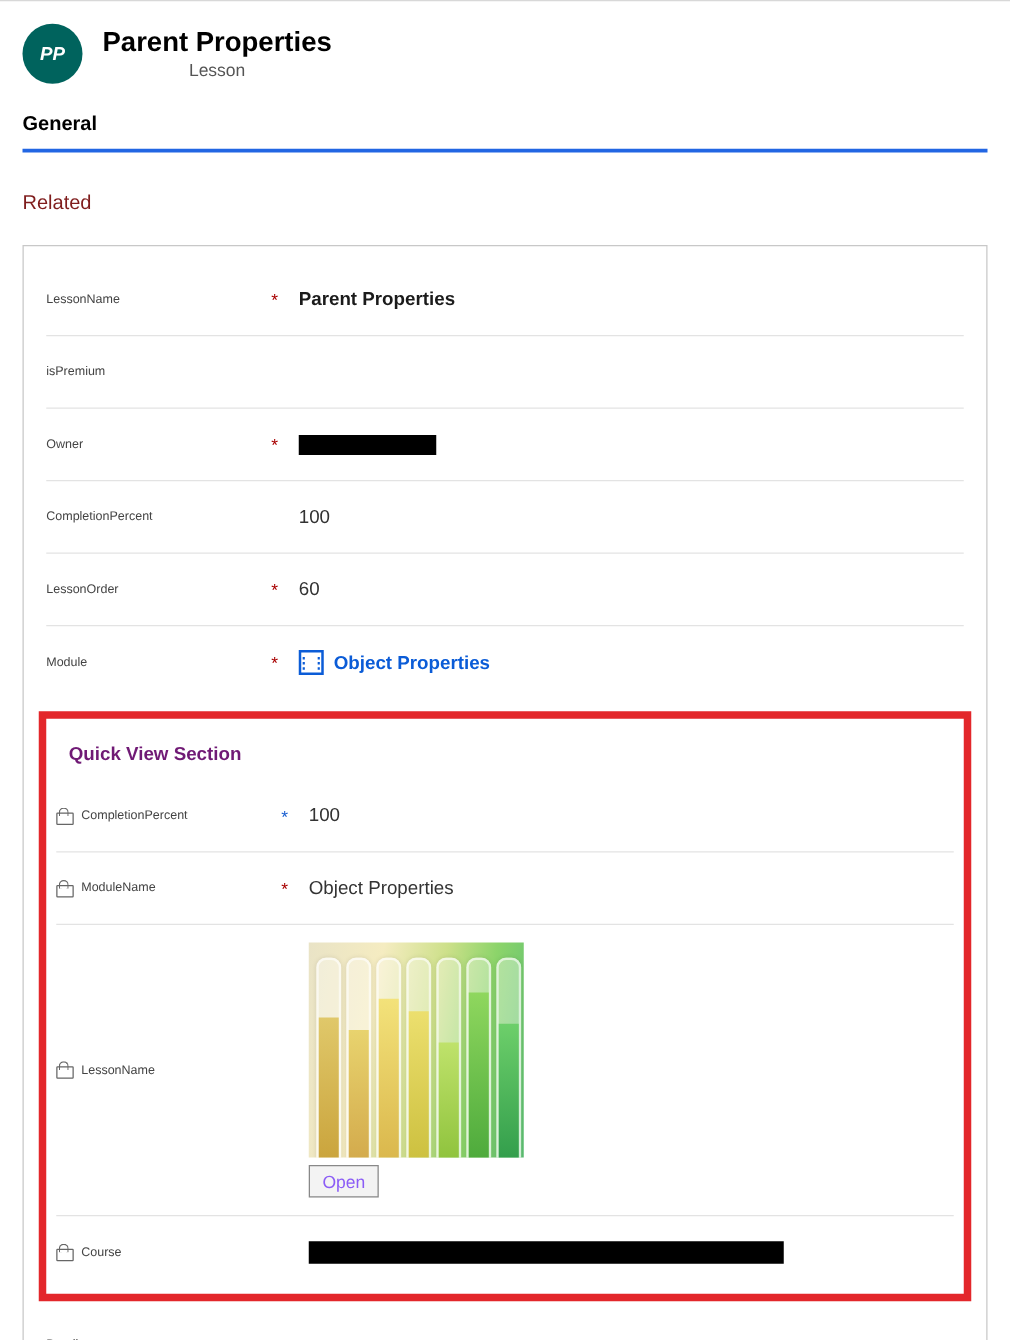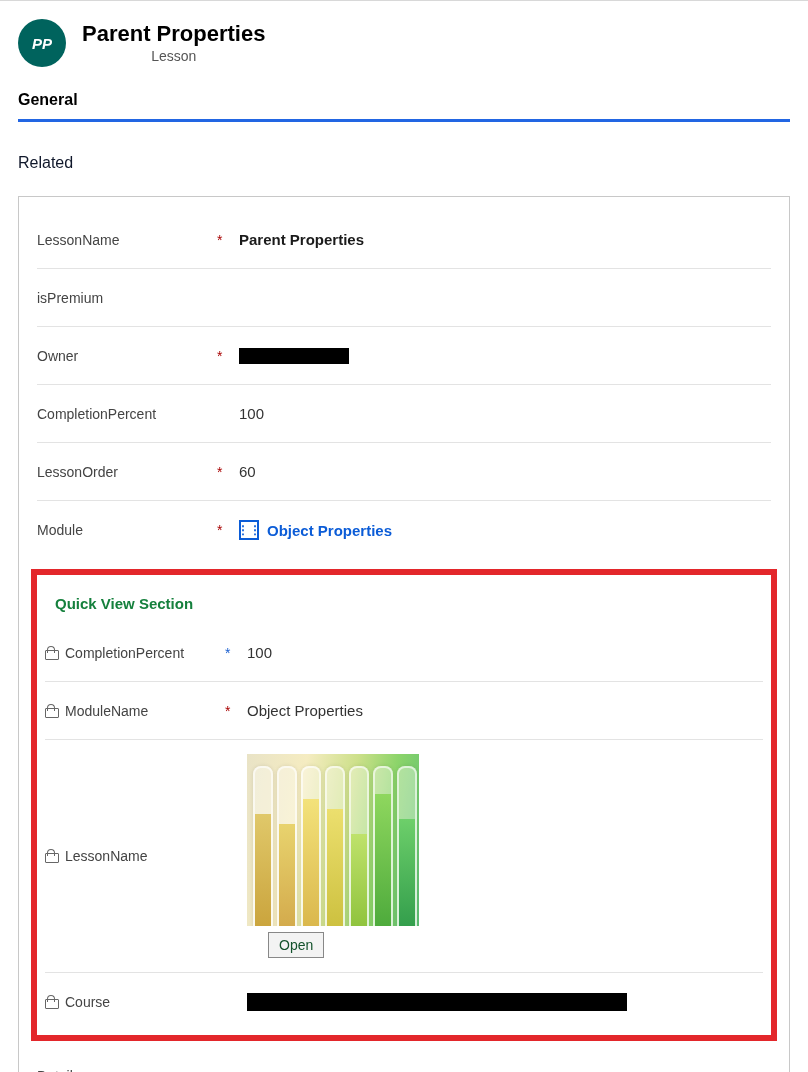--- a/index.html
+++ b/index.html
@@ -45,21 +45,21 @@
   }
   .tabs {
     display: flex;
     gap: 24px;
     flex-direction: column;
   }
   .tab {
     font-size: 16px;
     padding: 8px 0 10px 0;
     cursor: pointer;
-    color: #0f172a;
+    color: #7f1d1d;
   }
   .tab.active {
     font-weight: 700;
     color: #000;
     border-bottom: 3px solid #2266e3;
   }
   .card {
     border: 1px solid #c8c8c8;
     margin-top: 14px;
     padding: 14px 18px 20px 18px;
@@ -69,21 +69,21 @@
     display: flex;
     align-items: center;
     min-height: 58px;
     border-bottom: 1px solid #e3e3e3;
     padding: 14px 0;
   }
   .row.nobb { border-bottom: none; }
   .label-col {
     width: 180px;
     flex-shrink: 0;
-    font-size: 14px;
+    font-size: 10px;
     color: #444;
     display: flex;
     align-items: center;
     gap: 6px;
   }
   .req-col {
     width: 22px;
     flex-shrink: 0;
     color: #a80000;
     font-size: 14px;
@@ -121,21 +121,21 @@
     background: #000;
     height: 16px;
     display: inline-block;
   }
   .callout {
     border: 6px solid #e3272b;
     padding: 10px 8px 4px 8px;
     margin: 10px -6px 6px -6px;
   }
   .section-title {
-    color: #15803d;
+    color: #701a75;
     font-weight: 600;
     font-size: 15px;
     padding: 10px 0 12px 10px;
   }
   .lock-icon {
     width: 12px; height: 14px;
     display: inline-block;
     position: relative;
     margin-right: 2px;
   }
@@ -177,22 +177,21 @@
     border-radius: 0 0 3px 3px;
   }
   .open-btn {
     display: inline-block;
     border: 1px solid #888;
     background: #f3f3f3;
     padding: 4px 10px;
     font-size: 14px;
     cursor: pointer;
     margin-top: 6px;
-    color: #14532d;
-    margin-left: 21px;
+    color: #8b5cf6;
   }
   .img-row .value-col {
     display: block;
   }
 </style>
 </head>
 <body>
 
 <div class="page">
 

